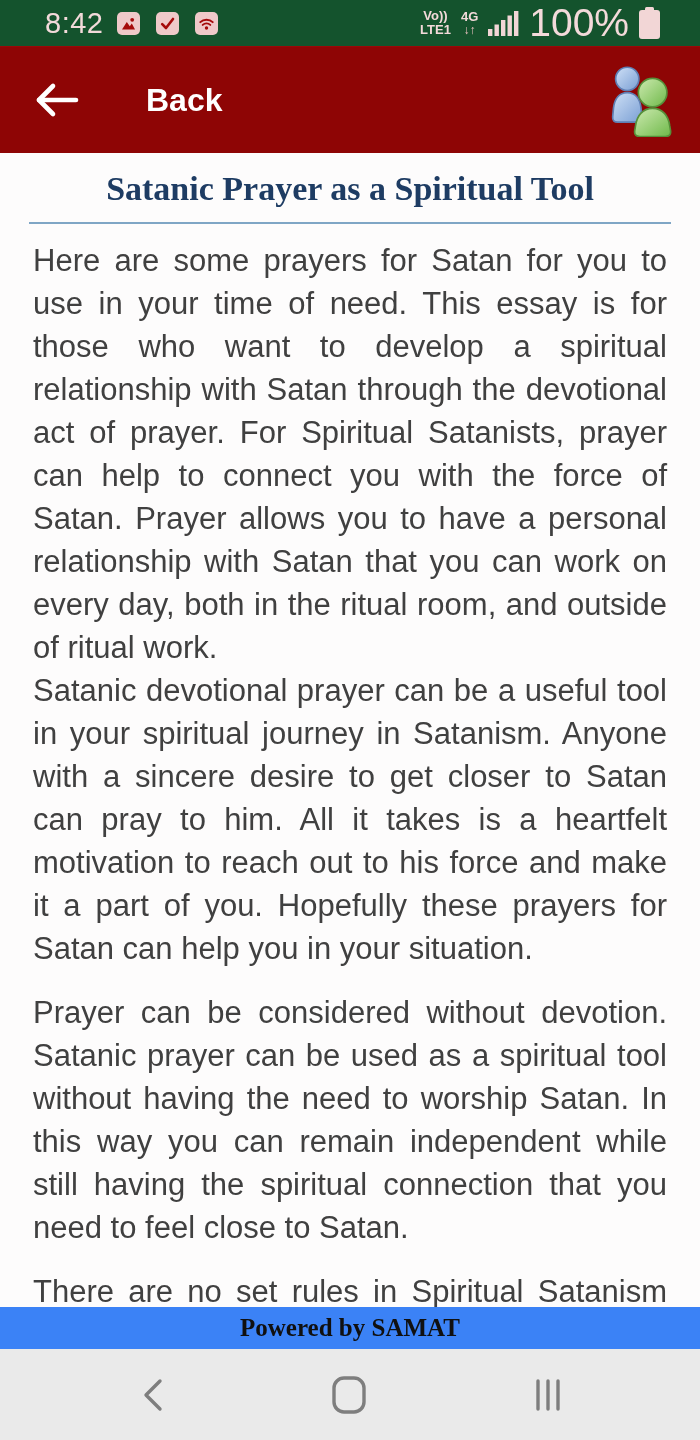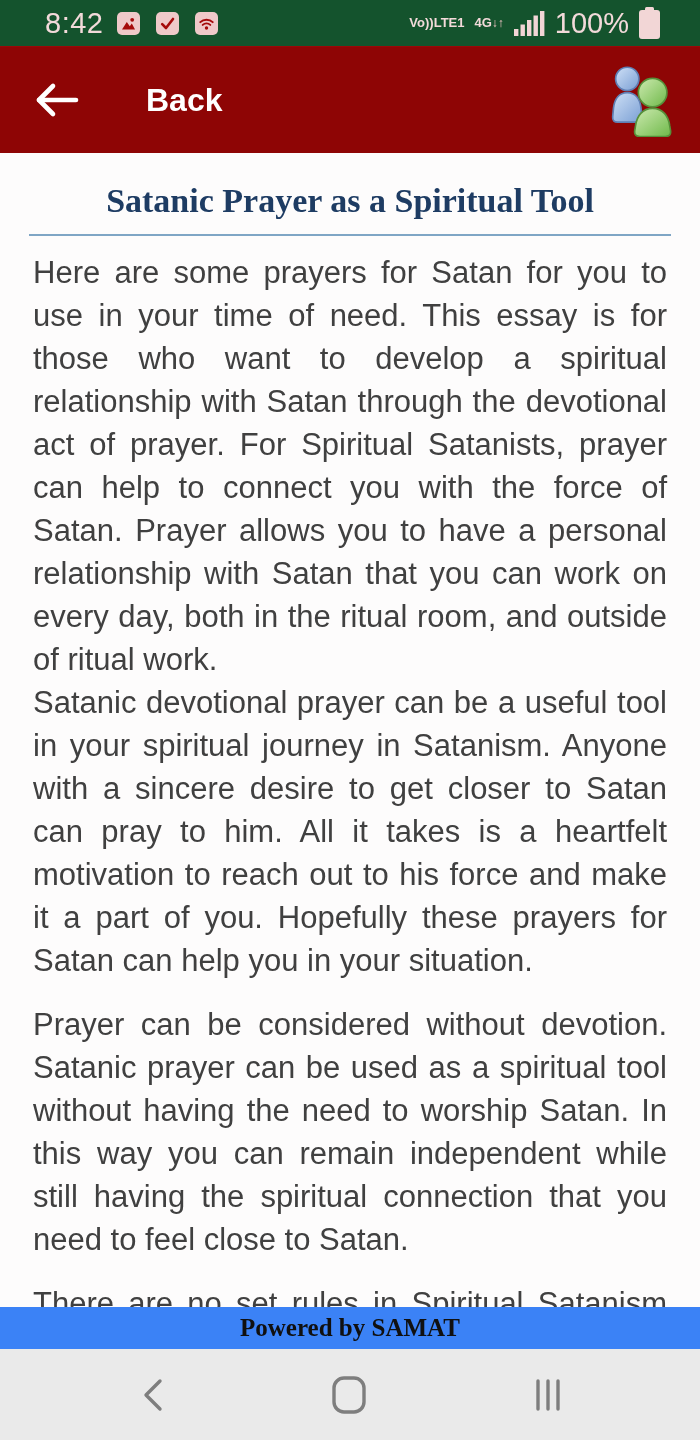--- a/index.html
+++ b/index.html
@@ -25,45 +25,45 @@
   }
   .sb-time { font-size: 29px; letter-spacing: 0.5px; }
   .sb-notifs { display: flex; align-items: center; gap: 16px; margin-left: 14px; }
   .notif-chip {
     width: 23px; height: 23px; border-radius: 5px;
     background: #efc9c9;
     display: flex; align-items: center; justify-content: center;
   }
   .sb-right { margin-left: auto; display: flex; align-items: center; gap: 10px; }
   .sb-stack {
-    display: flex; flex-direction: row; align-items: center;
+    display: flex; flex-direction: column; align-items: center;
     font-size: 13px; font-weight: bold; line-height: 14px; letter-spacing: 0; justify-content: center;
   }
   .sb-stack .arrows { font-size: 12px; line-height: 12px; color: #eec3c3; }
-  .sb-percent { font-size: 29px; }
+  .sb-percent { font-size: 39px; }
 
   
   .app-bar {
     height: 106px; flex: 0 0 106px;
     background: #8e0505;
     display: flex; align-items: center;
     padding: 0 24px 0 32px;
   }
   .back-btn { display: flex; align-items: center; cursor: pointer; }
   .app-bar-title {
     color: #ffffff; font-size: 32px; font-weight: bold;
     margin-left: 66px;
   }
   .buddies-btn { margin-left: auto; cursor: pointer; display: flex; }
 
   
   .content {
     flex: 1 1 auto;
     background: #fdfcfc;
-    padding: 28px 33px 0;
+    padding: 16px 33px 0;
     overflow: hidden;
   }
   .article-title {
     font-family: "Liberation Serif", serif;
     font-weight: bold;
     font-size: 34px;
     color: #1e3c63;
     text-align: center;
     line-height: 40px;
   }

